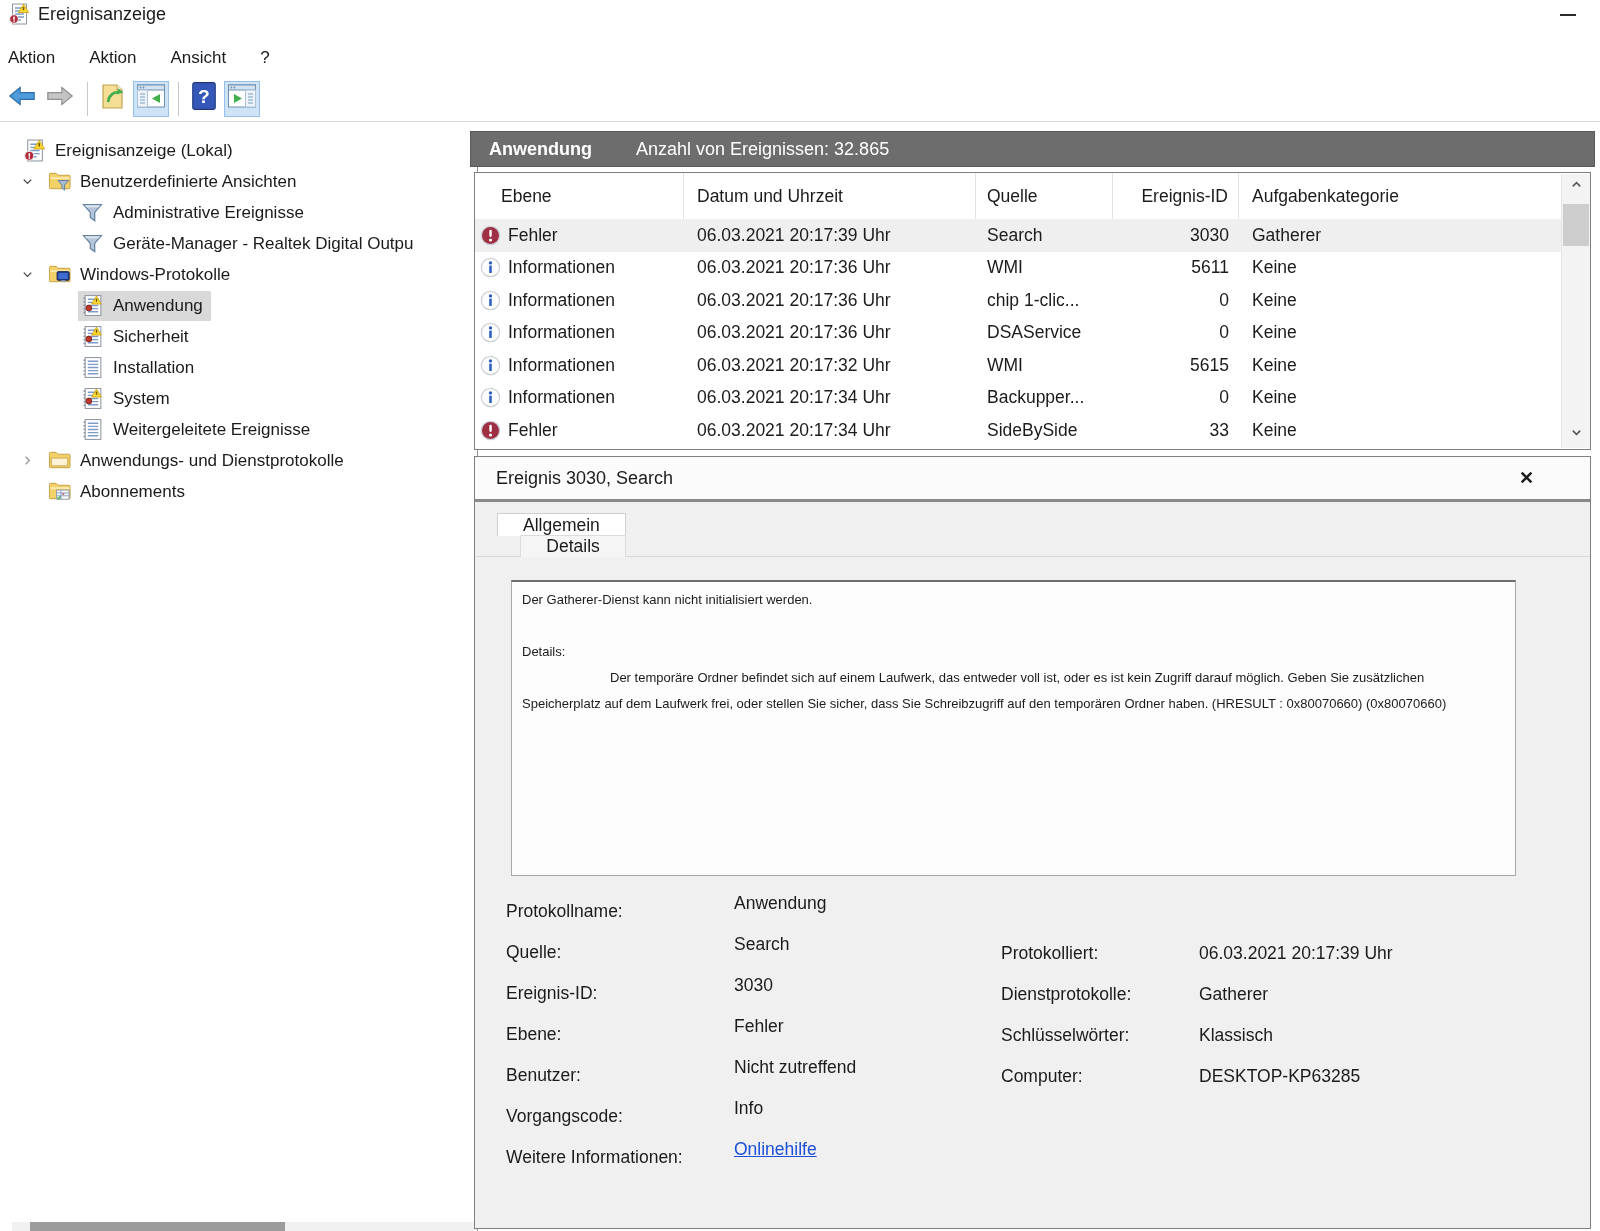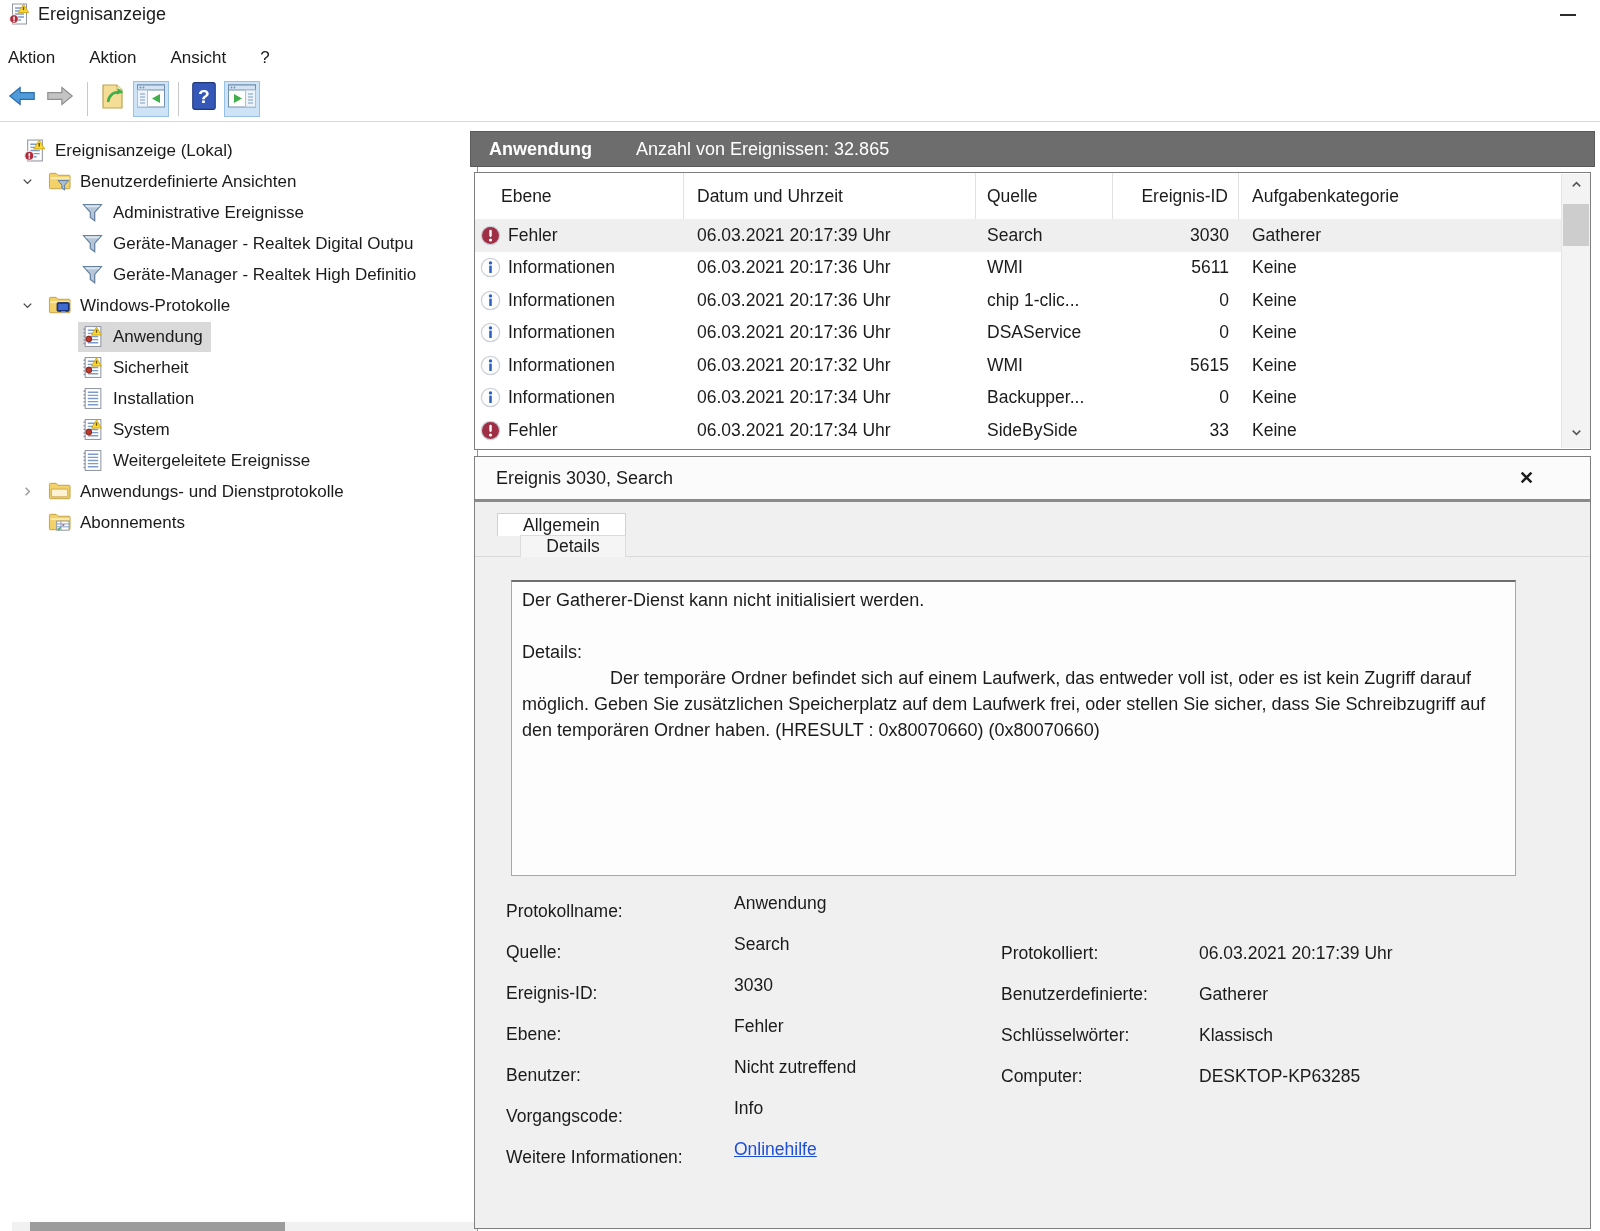--- a/index.html
+++ b/index.html
@@ -68,21 +68,21 @@
   .details { position:absolute; left:4px; right:4px; top:325px; bottom:2px; background:#f0f0f0; border:1px solid #7f7f7f; overflow:hidden; }
   .dt-head { position:absolute; left:0; right:0; top:0; height:42px; background:#fbfbfb; }
   .dt-title { position:absolute; left:21px; top:0; line-height:42px; font-size:18px; }
   .dt-close { position:absolute; right:56px; top:9px; font-size:18px; font-weight:bold; line-height:24px; }
   .dt-sep { position:absolute; left:0; right:0; top:42px; height:3px; background:#8a8a8a; }
   .tabs { position:absolute; left:22px; top:56px; height:44px; display:flex; align-items:flex-end; z-index:2;flex-direction:column; }
   .tab { padding:0 25px; font-size:17.5px; display:flex; align-items:center; background:#f5f5f5; border:1px solid #dcdcdc; border-bottom:none; height:36px; }
   .tab.active { background:#fff; height:44px; margin-bottom:-1px; border-color:#d0d0d0; }
   .tab-content { position:absolute; left:0; right:0; top:99px; bottom:0; background:#f0f0f0; border-top:1px solid #dadada; }
   .msg-box { position:absolute; left:36px; top:23px; width:1005px; height:296px; background:#fdfdfd;
-             border:1px solid #a8a8a8; border-top:2px solid #6f6f6f; padding:5px 10px; line-height:26px; font-size:18px; overflow:hidden; }
+             border:1px solid #a8a8a8; border-top:2px solid #6f6f6f; padding:5px 10px; line-height:26px; font-size:13px; overflow:hidden; }
   .msg-box .blank { height:26px; }
   .msg-box .body { text-indent:88px; }
   .fields { position:absolute; }
   .fields.left  { left:31px;  top:333px; width:480px; }
   .fields.right { left:526px; top:374px; width:575px;margin-top:9px; }
   .frow { display:flex; height:41px; align-items:flex-start; padding-top:3px; font-size:17.5px; }
   .fields.left  .flabel { width:228px; flex:none;margin-top:8px; }
   .fields.right .flabel { width:198px; flex:none; }
   .fvalue { white-space:nowrap; }
   a.link { color:#1d4ed8; text-decoration:underline; cursor:pointer; }
@@ -222,31 +222,20 @@
           <span class="hl-box">
             <span class="tree-ico">
               <svg viewBox="0 0 22 22">
                 <path d="M2.5 3.5h17l-6.4 7.4v8l-4.2-3.2v-4.8z" fill="#b6c6d8" stroke="#64819f" stroke-width="1.2"></path>
                 <path d="M3.5 4h15l-1.6 1.9H5.1z" fill="#dde5ee"></path>
               </svg>
             </span>
             <span class="tree-label">Geräte-Manager - Realtek Digital Outpu</span>
           </span>
         </div>
-        <div class="tree-row" style="padding-left: 66px;">
-          <span class="hl-box">
-            <span class="tree-ico">
-              <svg viewBox="0 0 22 22">
-                <path d="M2.5 3.5h17l-6.4 7.4v8l-4.2-3.2v-4.8z" fill="#b6c6d8" stroke="#64819f" stroke-width="1.2"></path>
-                <path d="M3.5 4h15l-1.6 1.9H5.1z" fill="#dde5ee"></path>
-              </svg>
-            </span>
-            <span class="tree-label">Geräte-Manager - Realtek High Definitio</span>
-          </span>
-        </div>
         <div class="tree-row" style="padding-left: 8px; text-align: center;">
           <span class="chev">
             <svg viewBox="0 0 16 16">
               <path d="M4 6l4 4 4-4" fill="none" stroke="#4a4a4a" stroke-width="1.5"></path>
             </svg>
           </span>
           <span class="hl-box">
             <span class="tree-ico">
               <svg viewBox="0 0 24 22">
                 <path d="M1.5 5.5v-2q0-1 1-1h6l2 2h11.5q1 0 1 1v12q0 1-1 1H2.5q-1 0-1-1z" fill="#f3d169" stroke="#c2a044"></path>
@@ -587,21 +576,21 @@
               <span class="flabel">Weitere Informationen:</span>
               <a class="fvalue link">Onlinehilfe</a>
             </div>
           </div>
         <div class="fields right">
             <div class="frow">
               <span class="flabel">Protokolliert:</span>
               <span class="fvalue">06.03.2021 20:17:39 Uhr</span>
             </div>
             <div class="frow">
-              <span class="flabel">Benutzerdefinierte:</span>
+              <span class="flabel">Dienstprotokolle:</span>
               <span class="fvalue">Gatherer</span>
             </div>
             <div class="frow">
               <span class="flabel">Schlüsselwörter:</span>
               <span class="fvalue">Klassisch</span>
             </div>
             <div class="frow">
               <span class="flabel">Computer:</span>
               <span class="fvalue">DESKTOP-KP63285</span>
             </div>

